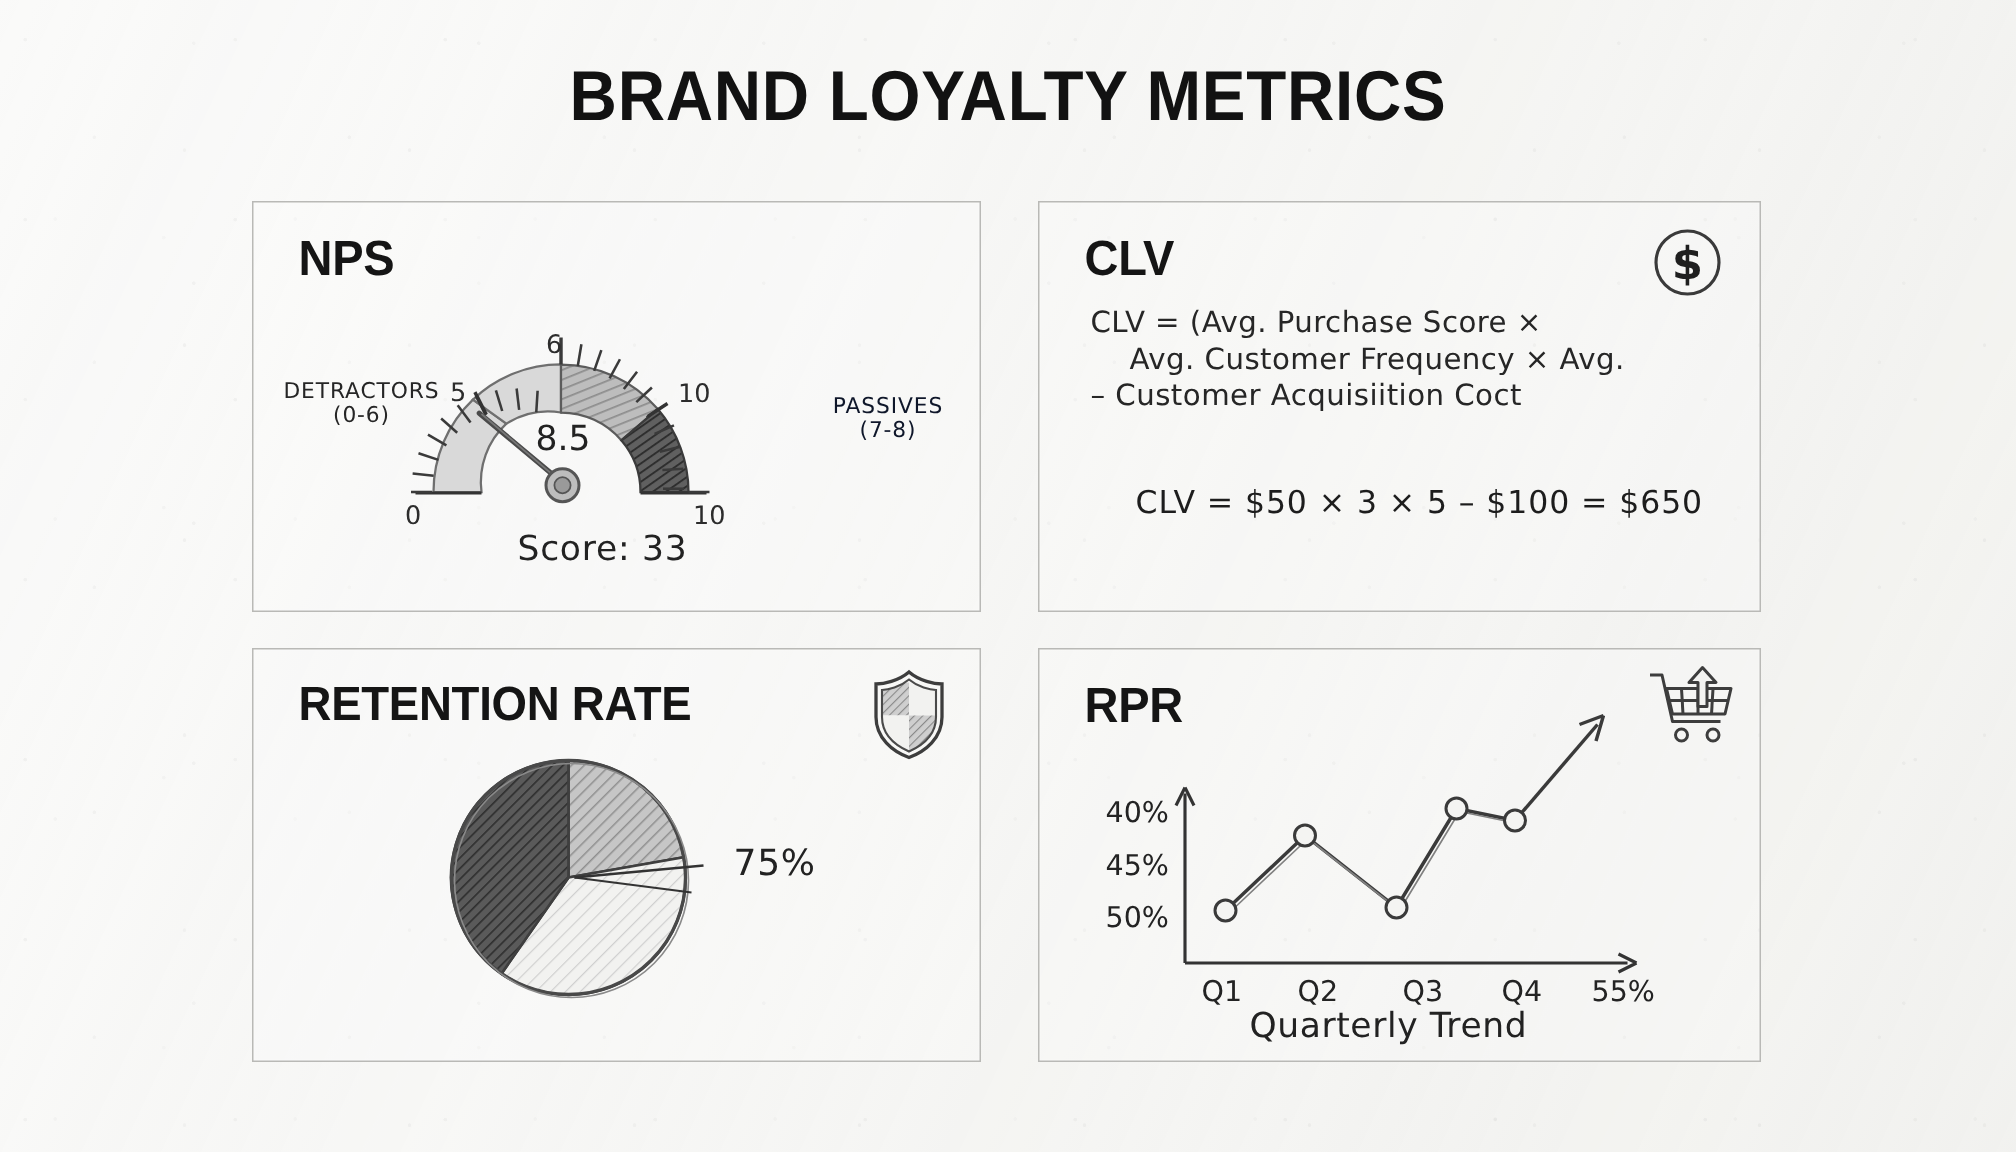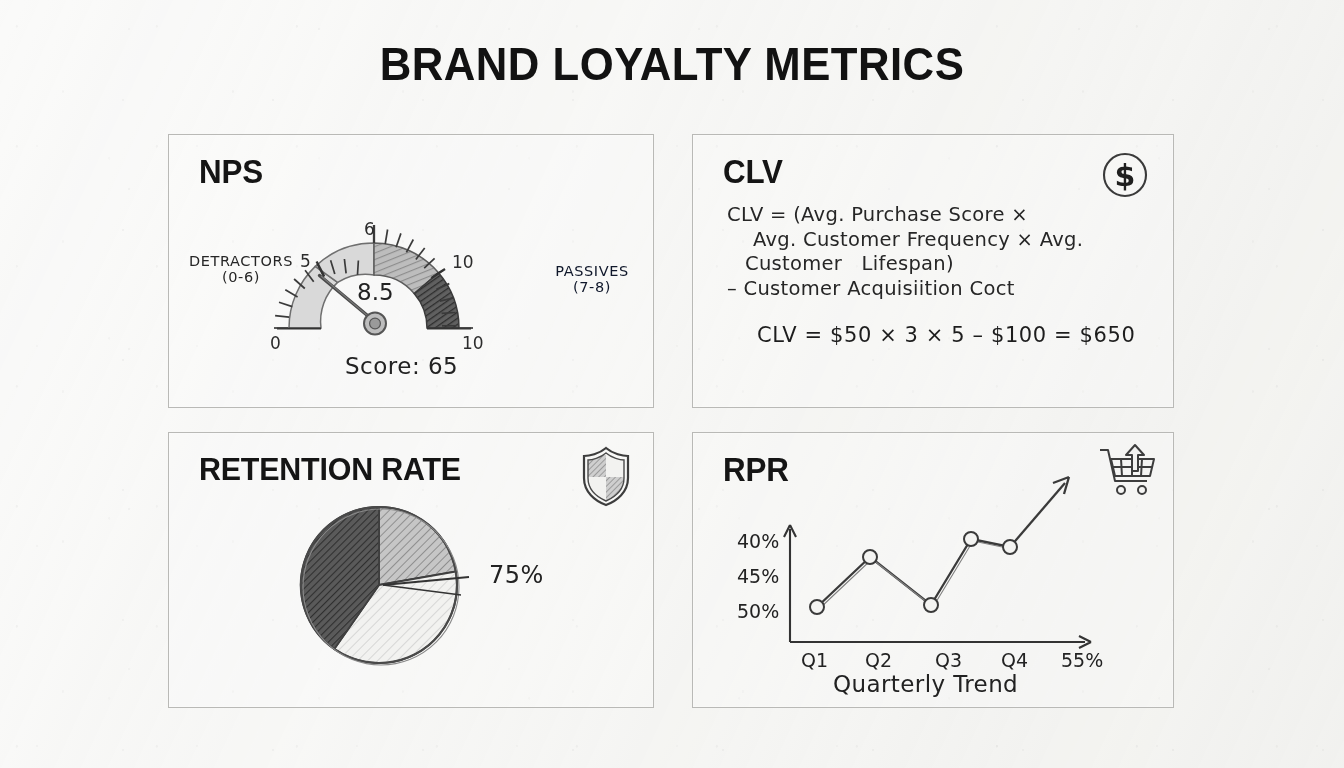--- a/index.html
+++ b/index.html
@@ -156,35 +156,34 @@
   </svg>
 
   <div style="position:absolute;left:12px;top:118px;width:120px;text-align:center;font-size:14.5px;letter-spacing:.6px;color:#262626;" class="handwrite">
     <div>DETRACTORS</div>
     <div>(0-6)</div>
   </div>
   <div style="position:absolute;right:6px;top:128px;width:110px;text-align:center;font-size:14.5px;letter-spacing:.6px;color:#0f172a;" class="handwrite">
     <div>PASSIVES</div>
     <div>(7-8)</div>
   </div>
-  <div style="position:absolute;left:0;top:218px;width:100%;text-align:left;padding-left:176px;font-size:23px;color:#222;letter-spacing:.5px;box-sizing:border-box;" class="handwrite">Score: 65</div>
+  <div style="position:absolute;left:0;top:218px;width:100%;text-align:left;padding-left:176px;font-size:23px;color:#222;letter-spacing:.5px;box-sizing:border-box;" class="handwrite">Score: 33</div>
 </div>
 
 <div class="panel" id="panel-clv">
   <div class="panel-title">CLV</div>
 
   <svg class="corner-icon" width="52" height="52" viewBox="0 0 52 52">
     <circle cx="26" cy="26" r="21" fill="none" stroke="#3a3a3a" stroke-width="2.1"></circle>
     <text x="26" y="37" text-anchor="middle" font-size="30" font-weight="bold" fill="#1f1f1f" font-family="DejaVu Sans, sans-serif">$</text>
   </svg>
 
   <div id="clv-formula" class="handwrite">
     <div class="ln">CLV = (Avg. Purchase Score ×</div>
     <div class="ln ln2">Avg. Customer Frequency × Avg.</div>
-    <div class="ln ln3">Customer   Lifespan)</div>
     <div class="ln">– Customer Acquisiition Coct</div>
   </div>
   <div id="clv-result" class="handwrite nowrap">CLV = $50 × 3 × 5 – $100 = $650</div>
 </div>
 
 <div class="panel" id="panel-retention">
   <div class="panel-title">RETENTION RATE</div>
 
   <svg class="corner-icon" width="54" height="62" viewBox="0 0 54 62" style="top:12px;right:20px;">
     <defs>

